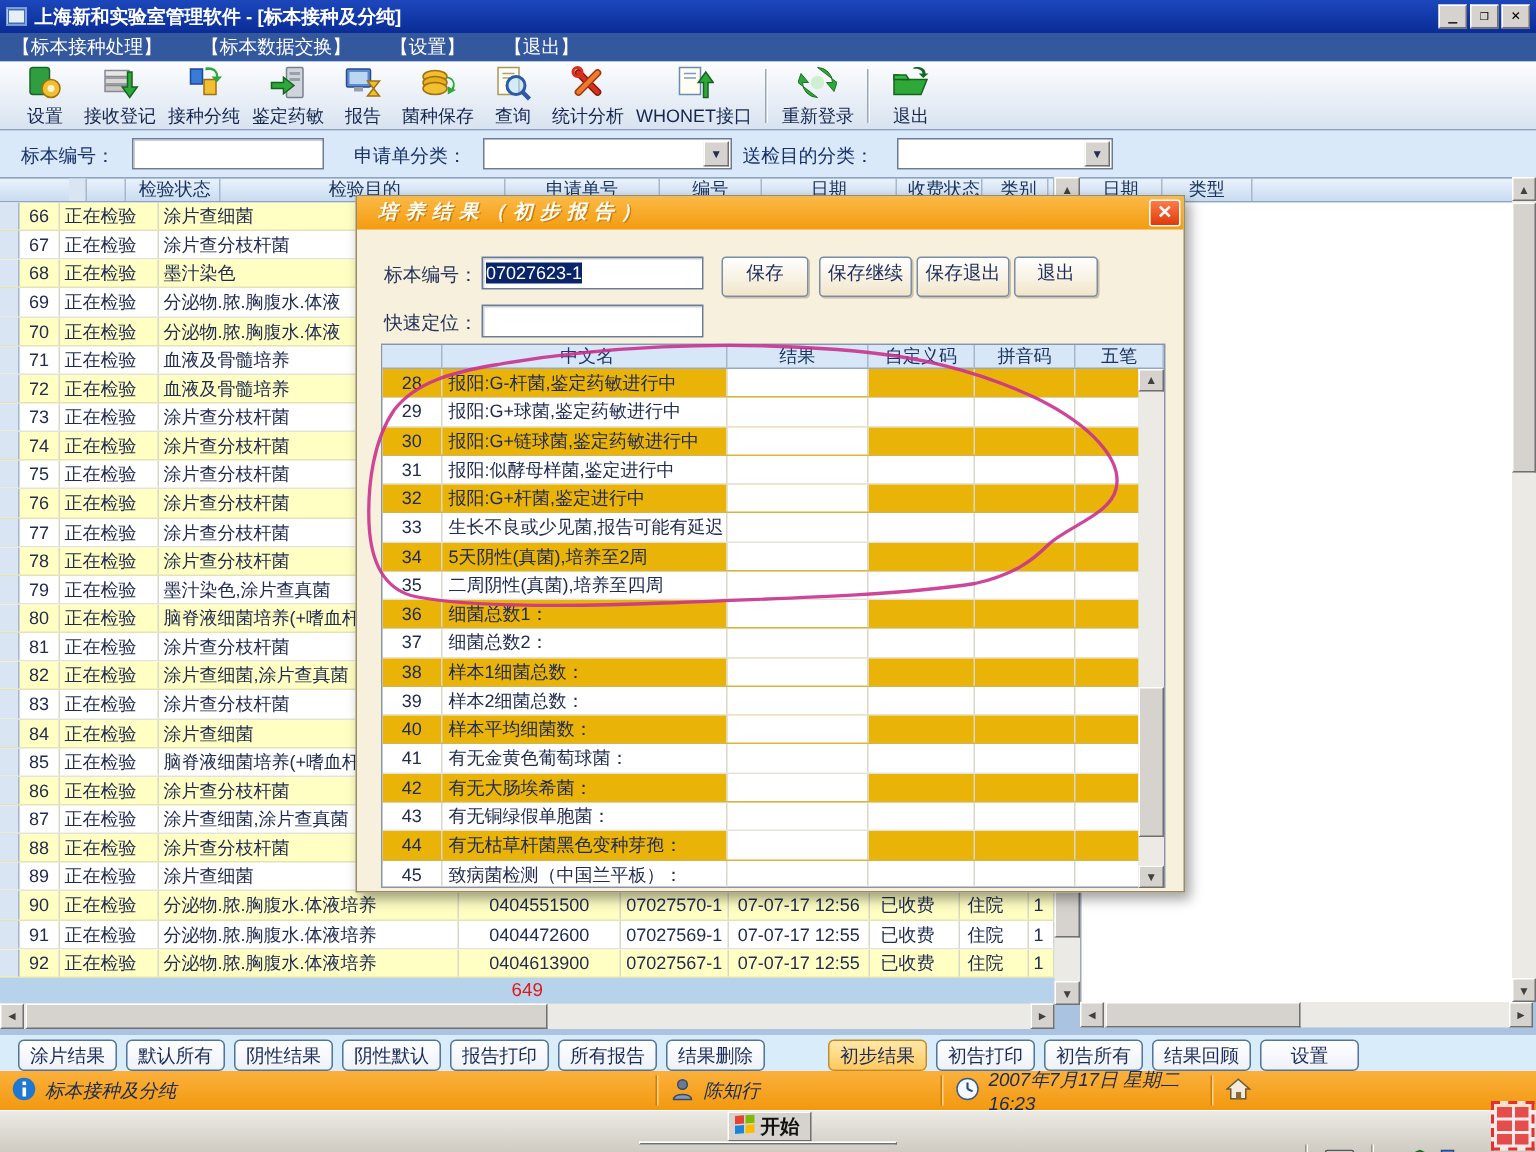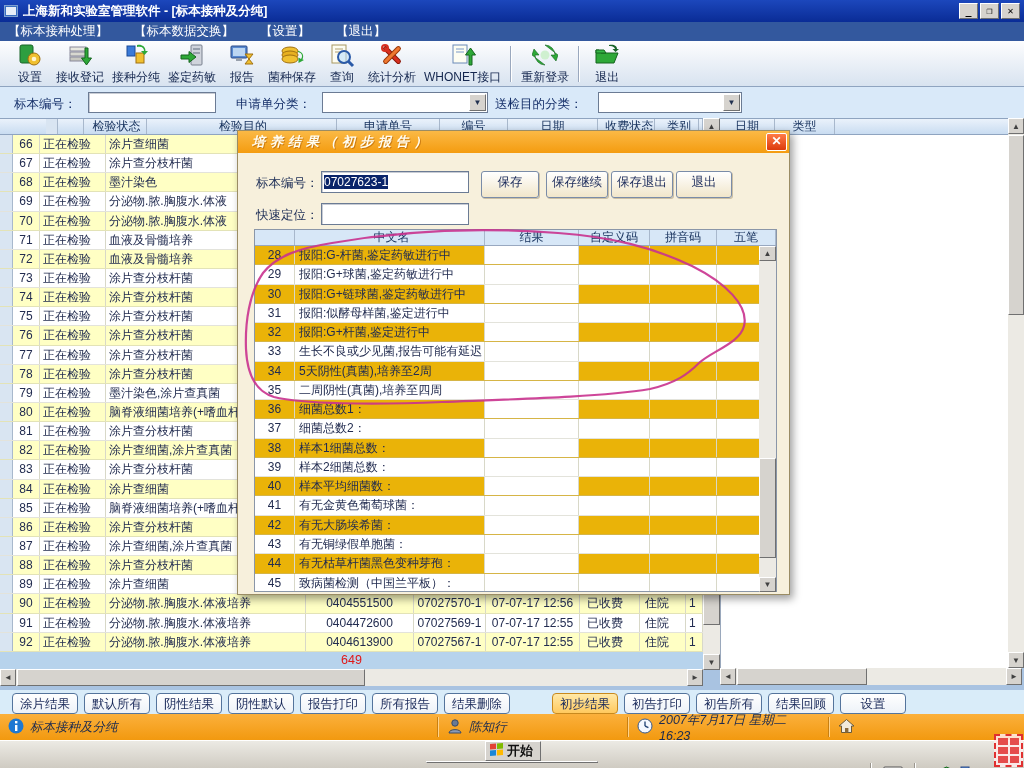--- a/index.html
+++ b/index.html
@@ -138,21 +138,21 @@
     border:1px solid #54749C;border-radius:4px;color:#1A2A5A;font-size:12.5px;text-align:center;
     line-height:19px;overflow:hidden;white-space:nowrap;}
   .bb.highlight{background:linear-gradient(180deg,#FFE9A8,#FFC95E);border-color:#C8891E;margin-left:36px;}
 
   
   .statusbar{position:absolute;top:714px;left:0;width:1024px;height:26px;
     background:linear-gradient(180deg,#FBB03C,#F2990F);display:flex;align-items:center;
     color:#1A2A50;font-size:12.5px;font-style:italic;}
   .sb-sec{display:flex;align-items:center;gap:6px;height:100%;padding:0 8px;}
   .sb-div{width:2px;height:20px;border-left:1px solid #C87F10;border-right:1px solid #FFD28A;}
-  .s1{width:437px;}.s2{width:188px;}.s3{width:199px;border-radius:11px;}
+  .s1{width:437px;}.s2{width:188px;}.s3{width:178px;border-radius:11px;}
 
   
   .taskbar{position:absolute;top:740px;left:0;width:1024px;height:28px;
     background:linear-gradient(180deg,#ECEAE4,#CFCBC2);border-top:1px solid #FFF;
     display:flex;align-items:center;flex-direction:column;}
   .start-btn{margin-left:2px;width:56px;height:23px;background:#D6D3CE;border:1px solid;
     border-color:#FFF #707070 #707070 #FFF;display:flex;align-items:center;gap:3px;
     padding-left:3px;font-weight:bold;font-size:13px;color:#111;}
   .tb-div{width:2px;height:22px;border-left:1px solid #9A968E;border-right:1px solid #FFF;margin:0 5px;}
   .task-item{width:172px;height:23px;background:#EFEEE7;border:1px solid;

